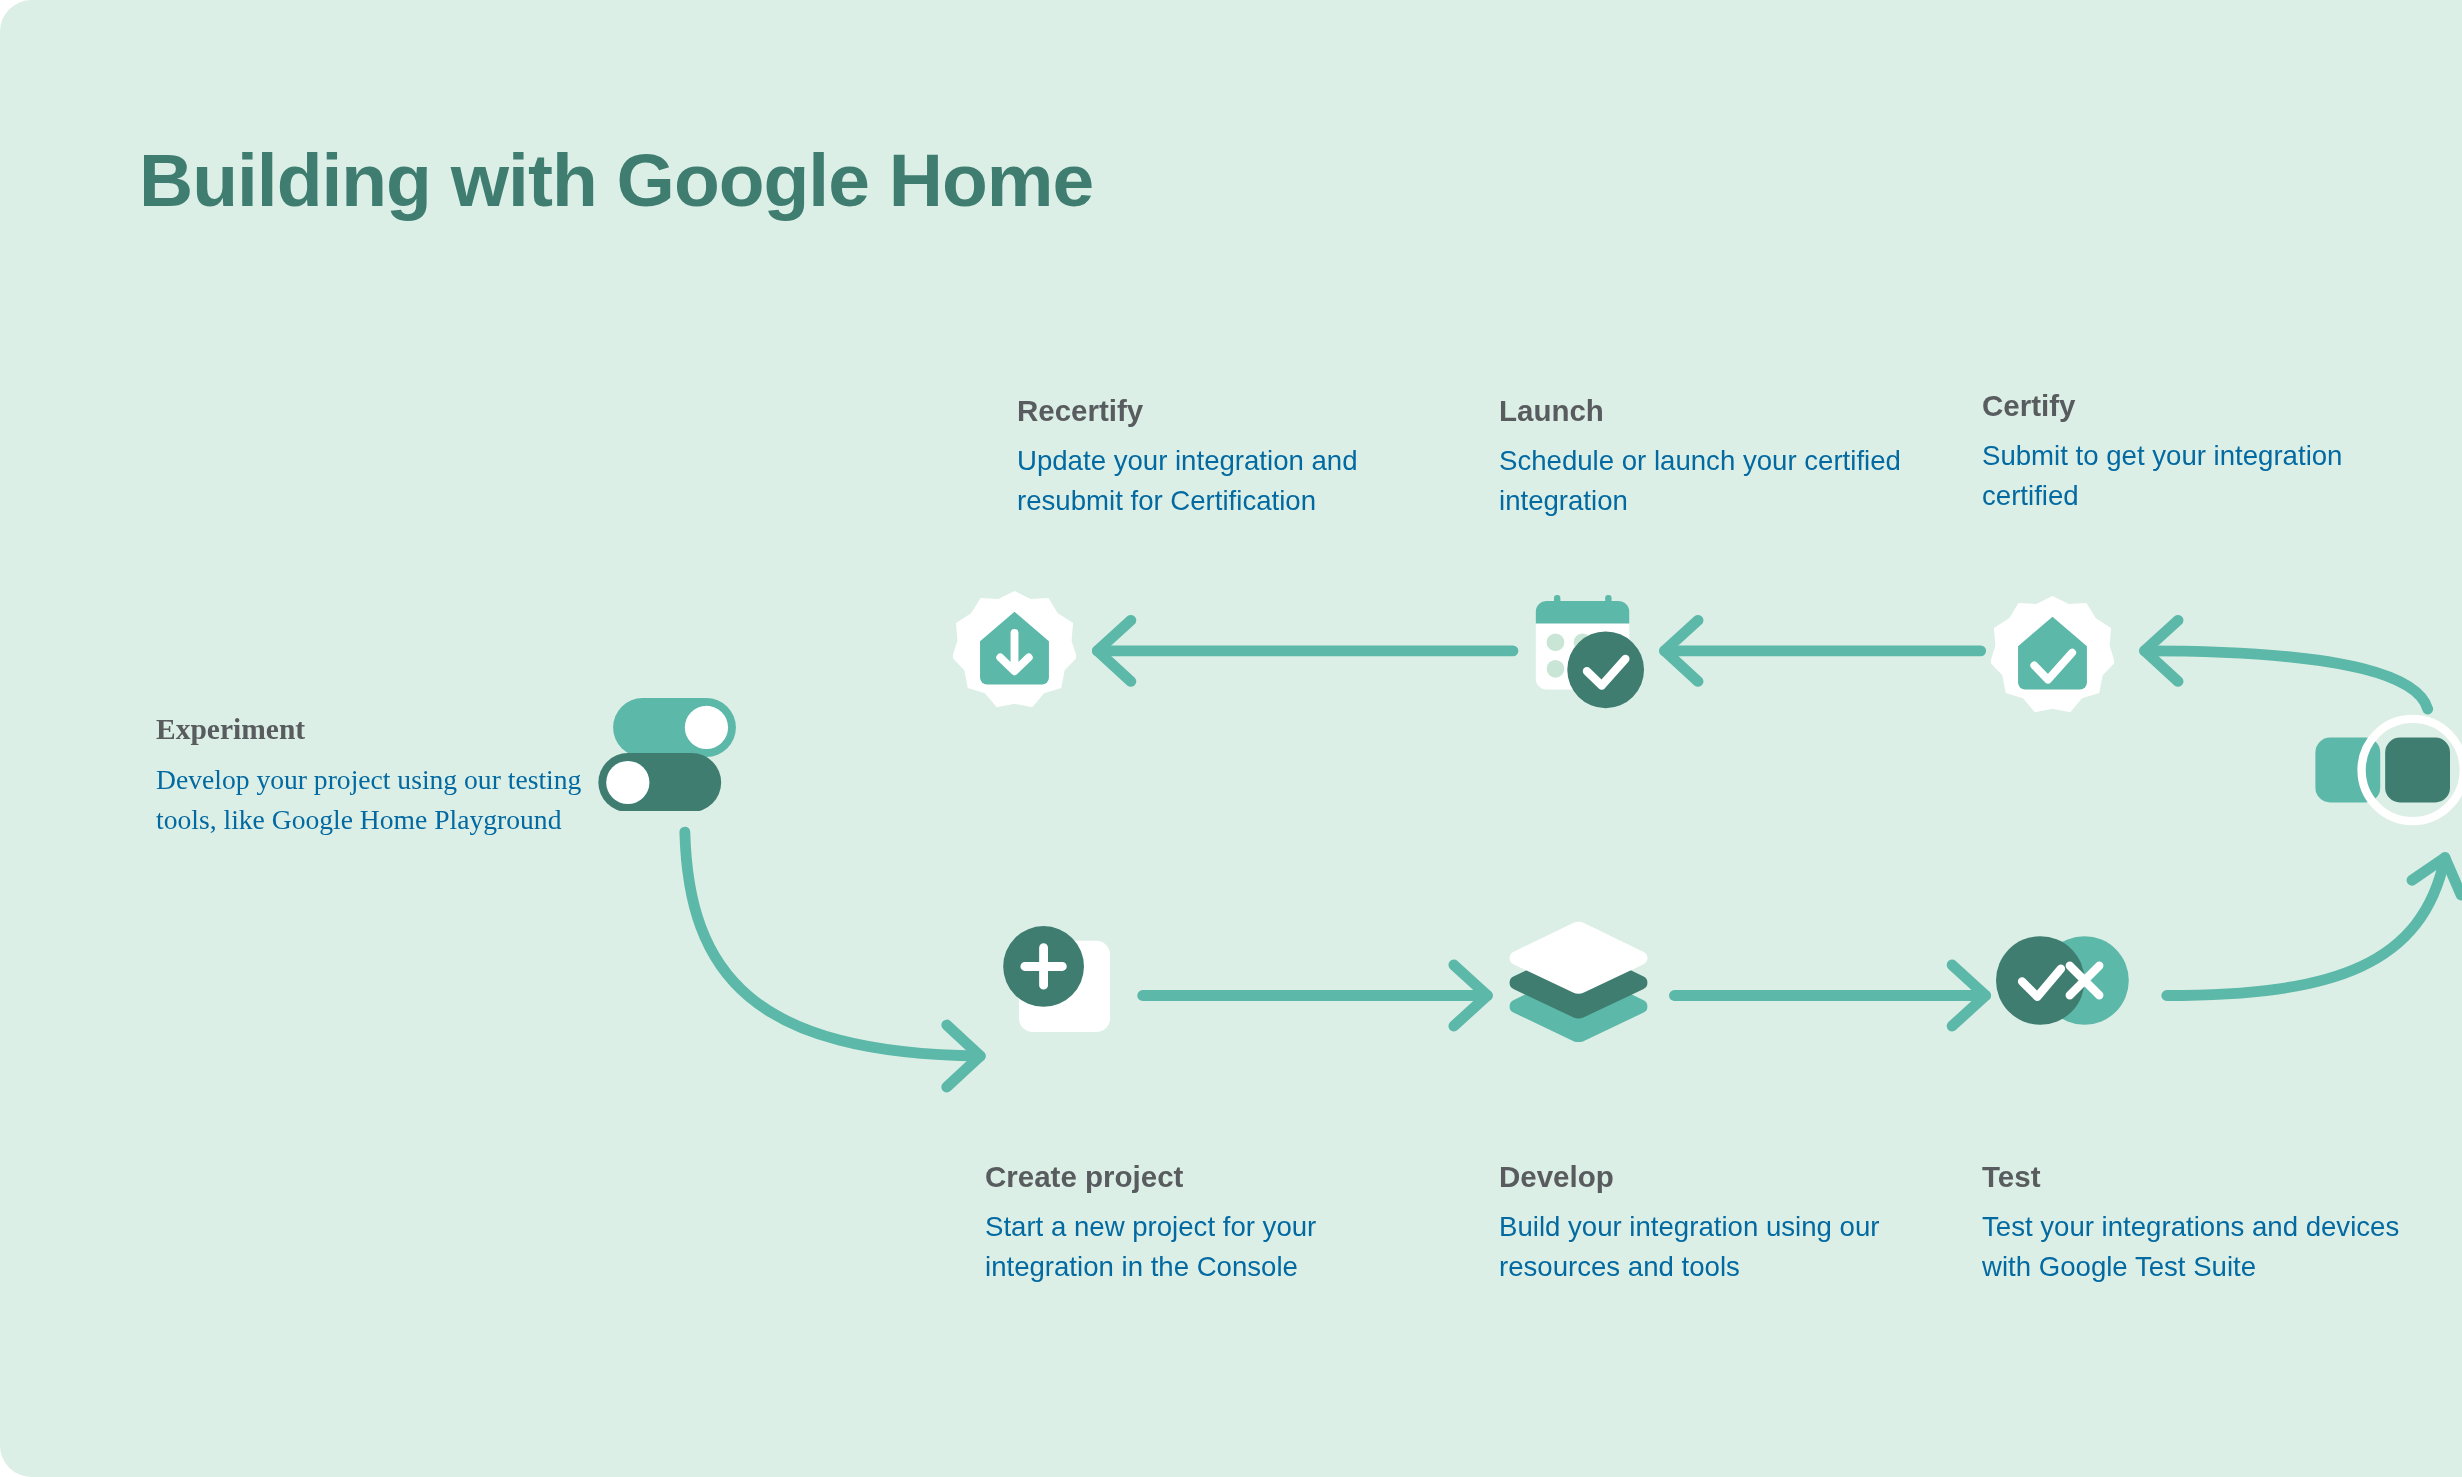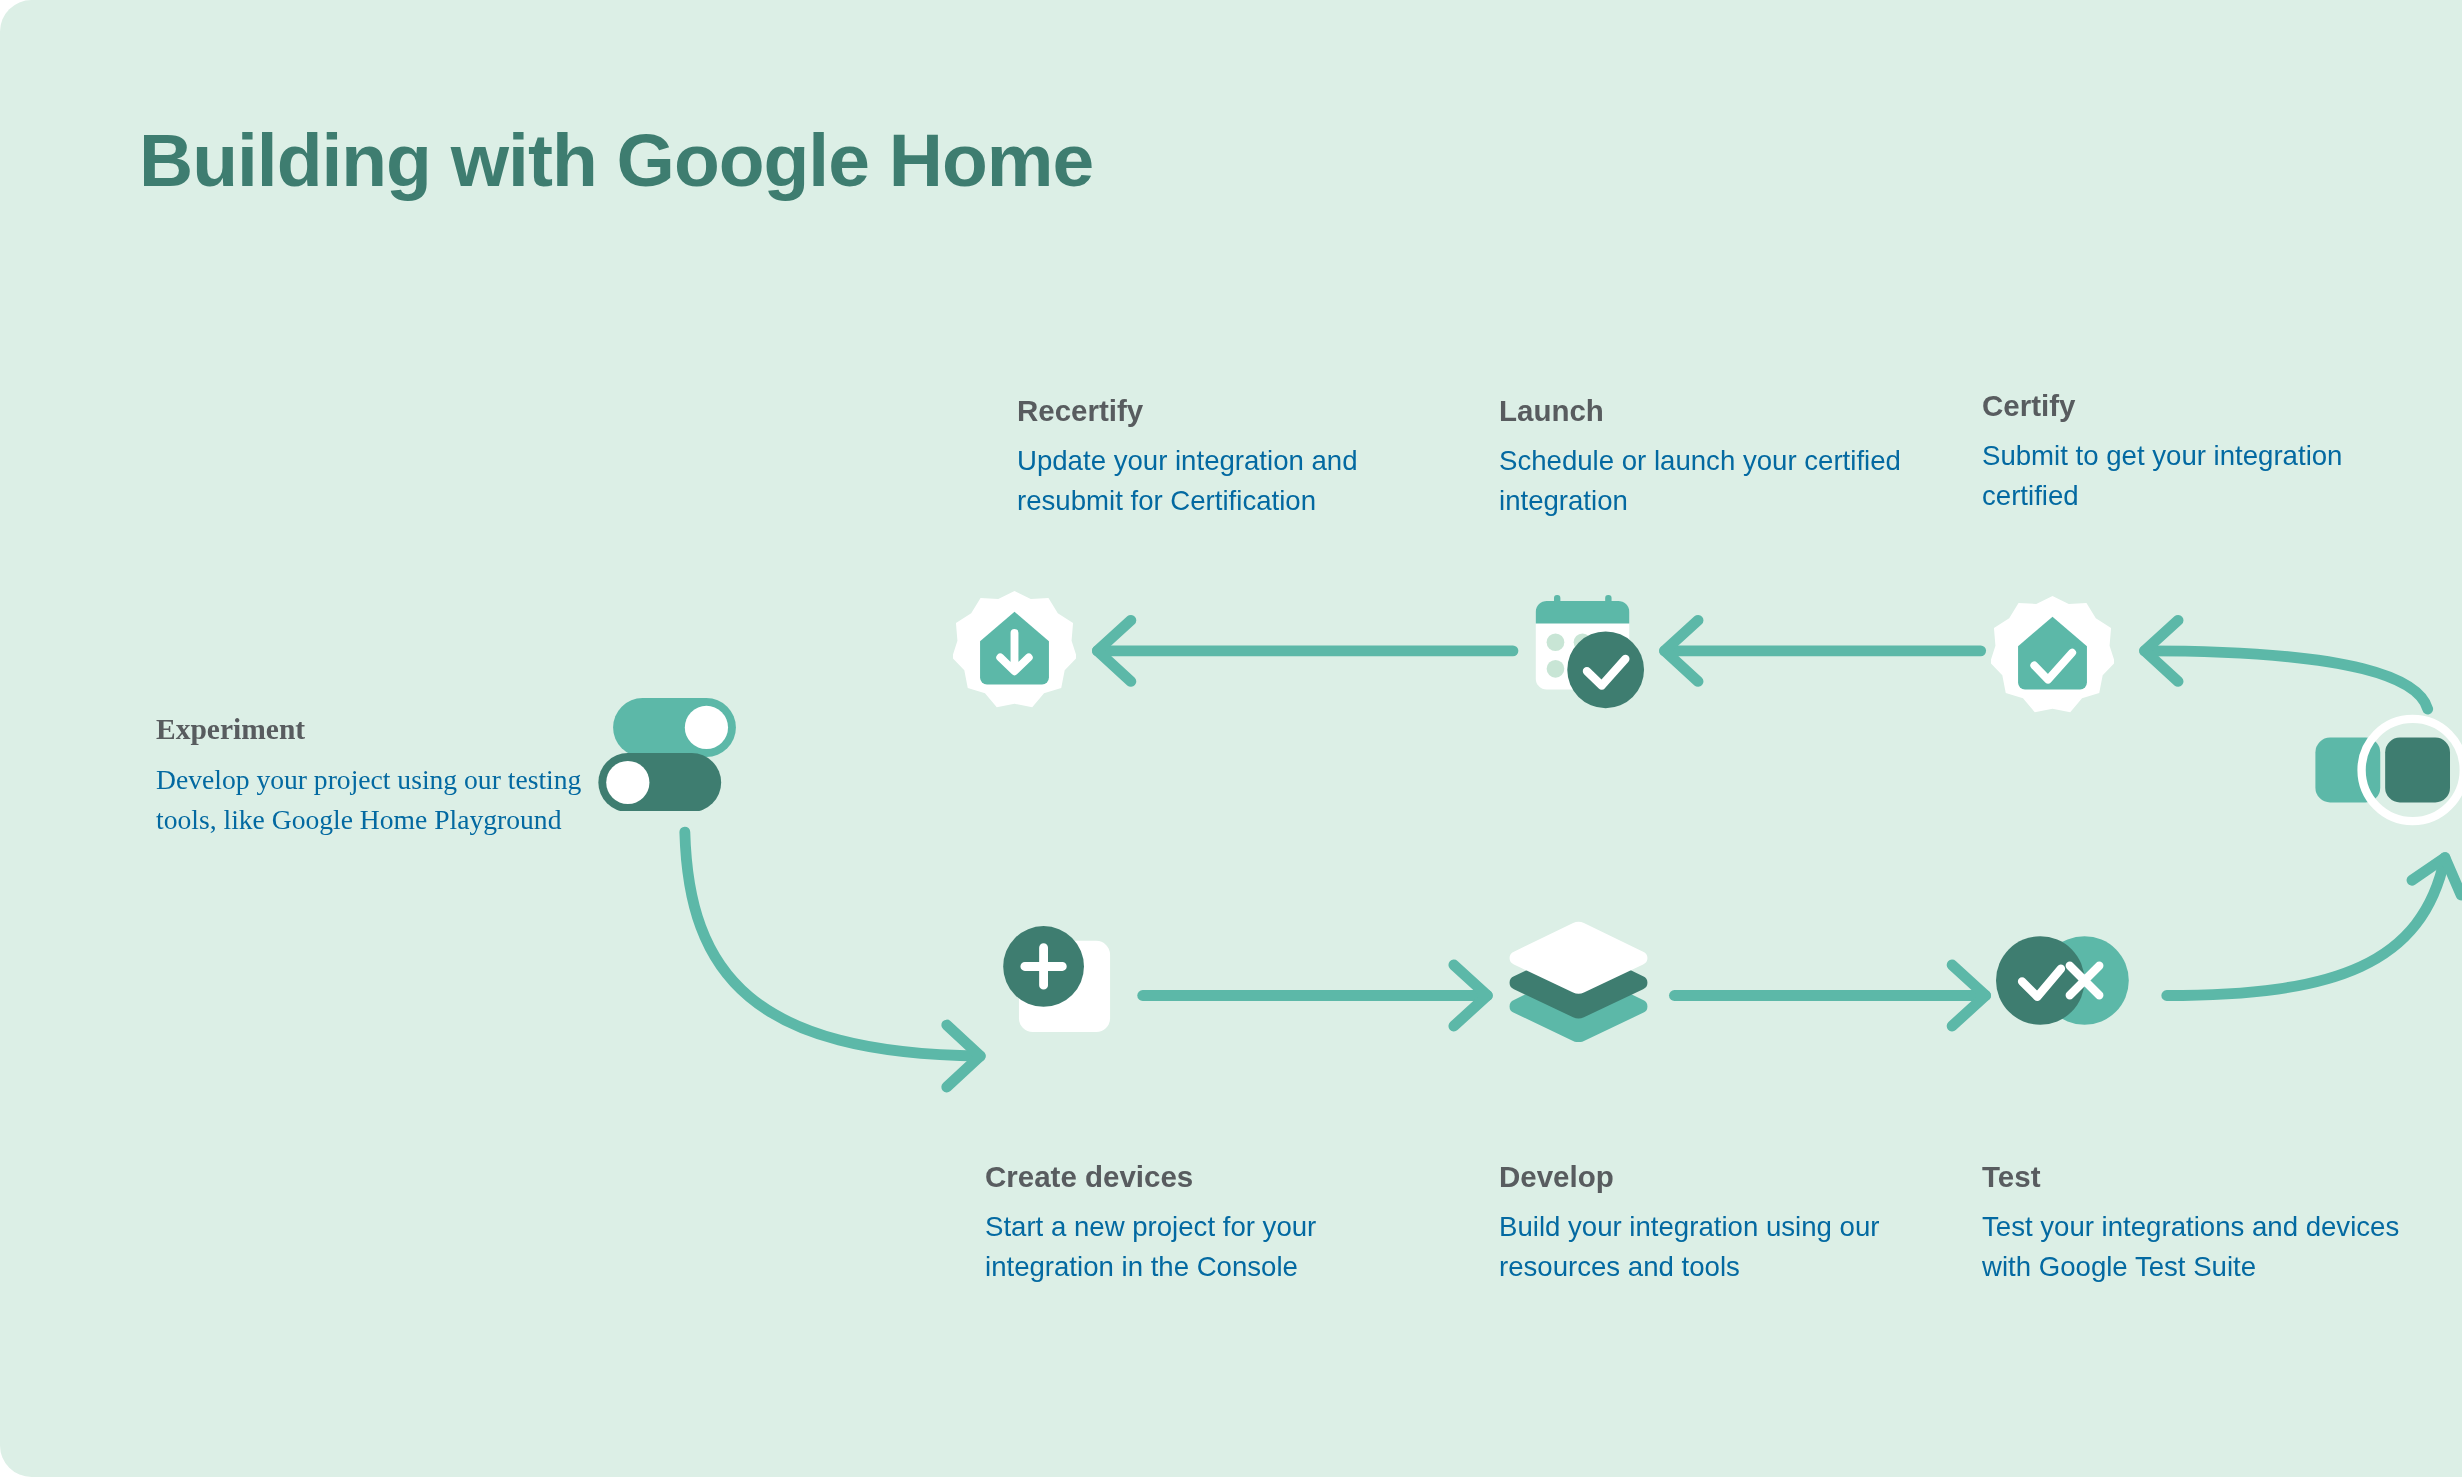--- a/index.html
+++ b/index.html
@@ -21,21 +21,21 @@
     background: #dcefe6;
     border-radius: 31.5px;
     overflow: hidden;
     box-sizing: border-box;
   }
 
   
   #page-title {
     position: absolute;
     left: 139px;
-    top: 123px;
+    top: 143px;
     font-size: 75px;
     font-weight: 700;
     letter-spacing: -1px;
     color: #3e7d70;
     line-height: 1;
     white-space: nowrap;
     text-align: center;
   }
 
   
@@ -212,21 +212,21 @@
       <path fill="none" stroke="#ffffff" stroke-width="17" stroke-linecap="round" d="M150 60 L210 120 M210 60 L150 120"></path>
     </svg>
   </div>
 
   <div class="step-text" id="txt-experiment">
     <div class="step-title">Experiment</div>
     <div class="step-desc">Develop your project using our testing tools, like Google Home Playground</div>
   </div>
 
   <div class="step-text" id="txt-createproj">
-    <div class="step-title">Create devices</div>
+    <div class="step-title">Create project</div>
     <div class="step-desc">Start a new project for your integration in the Console</div>
   </div>
 
   <div class="step-text" id="txt-develop">
     <div class="step-title">Develop</div>
     <div class="step-desc">Build your integration using our resources and tools</div>
   </div>
 
   <div class="step-text" id="txt-test">
     <div class="step-title">Test</div>

